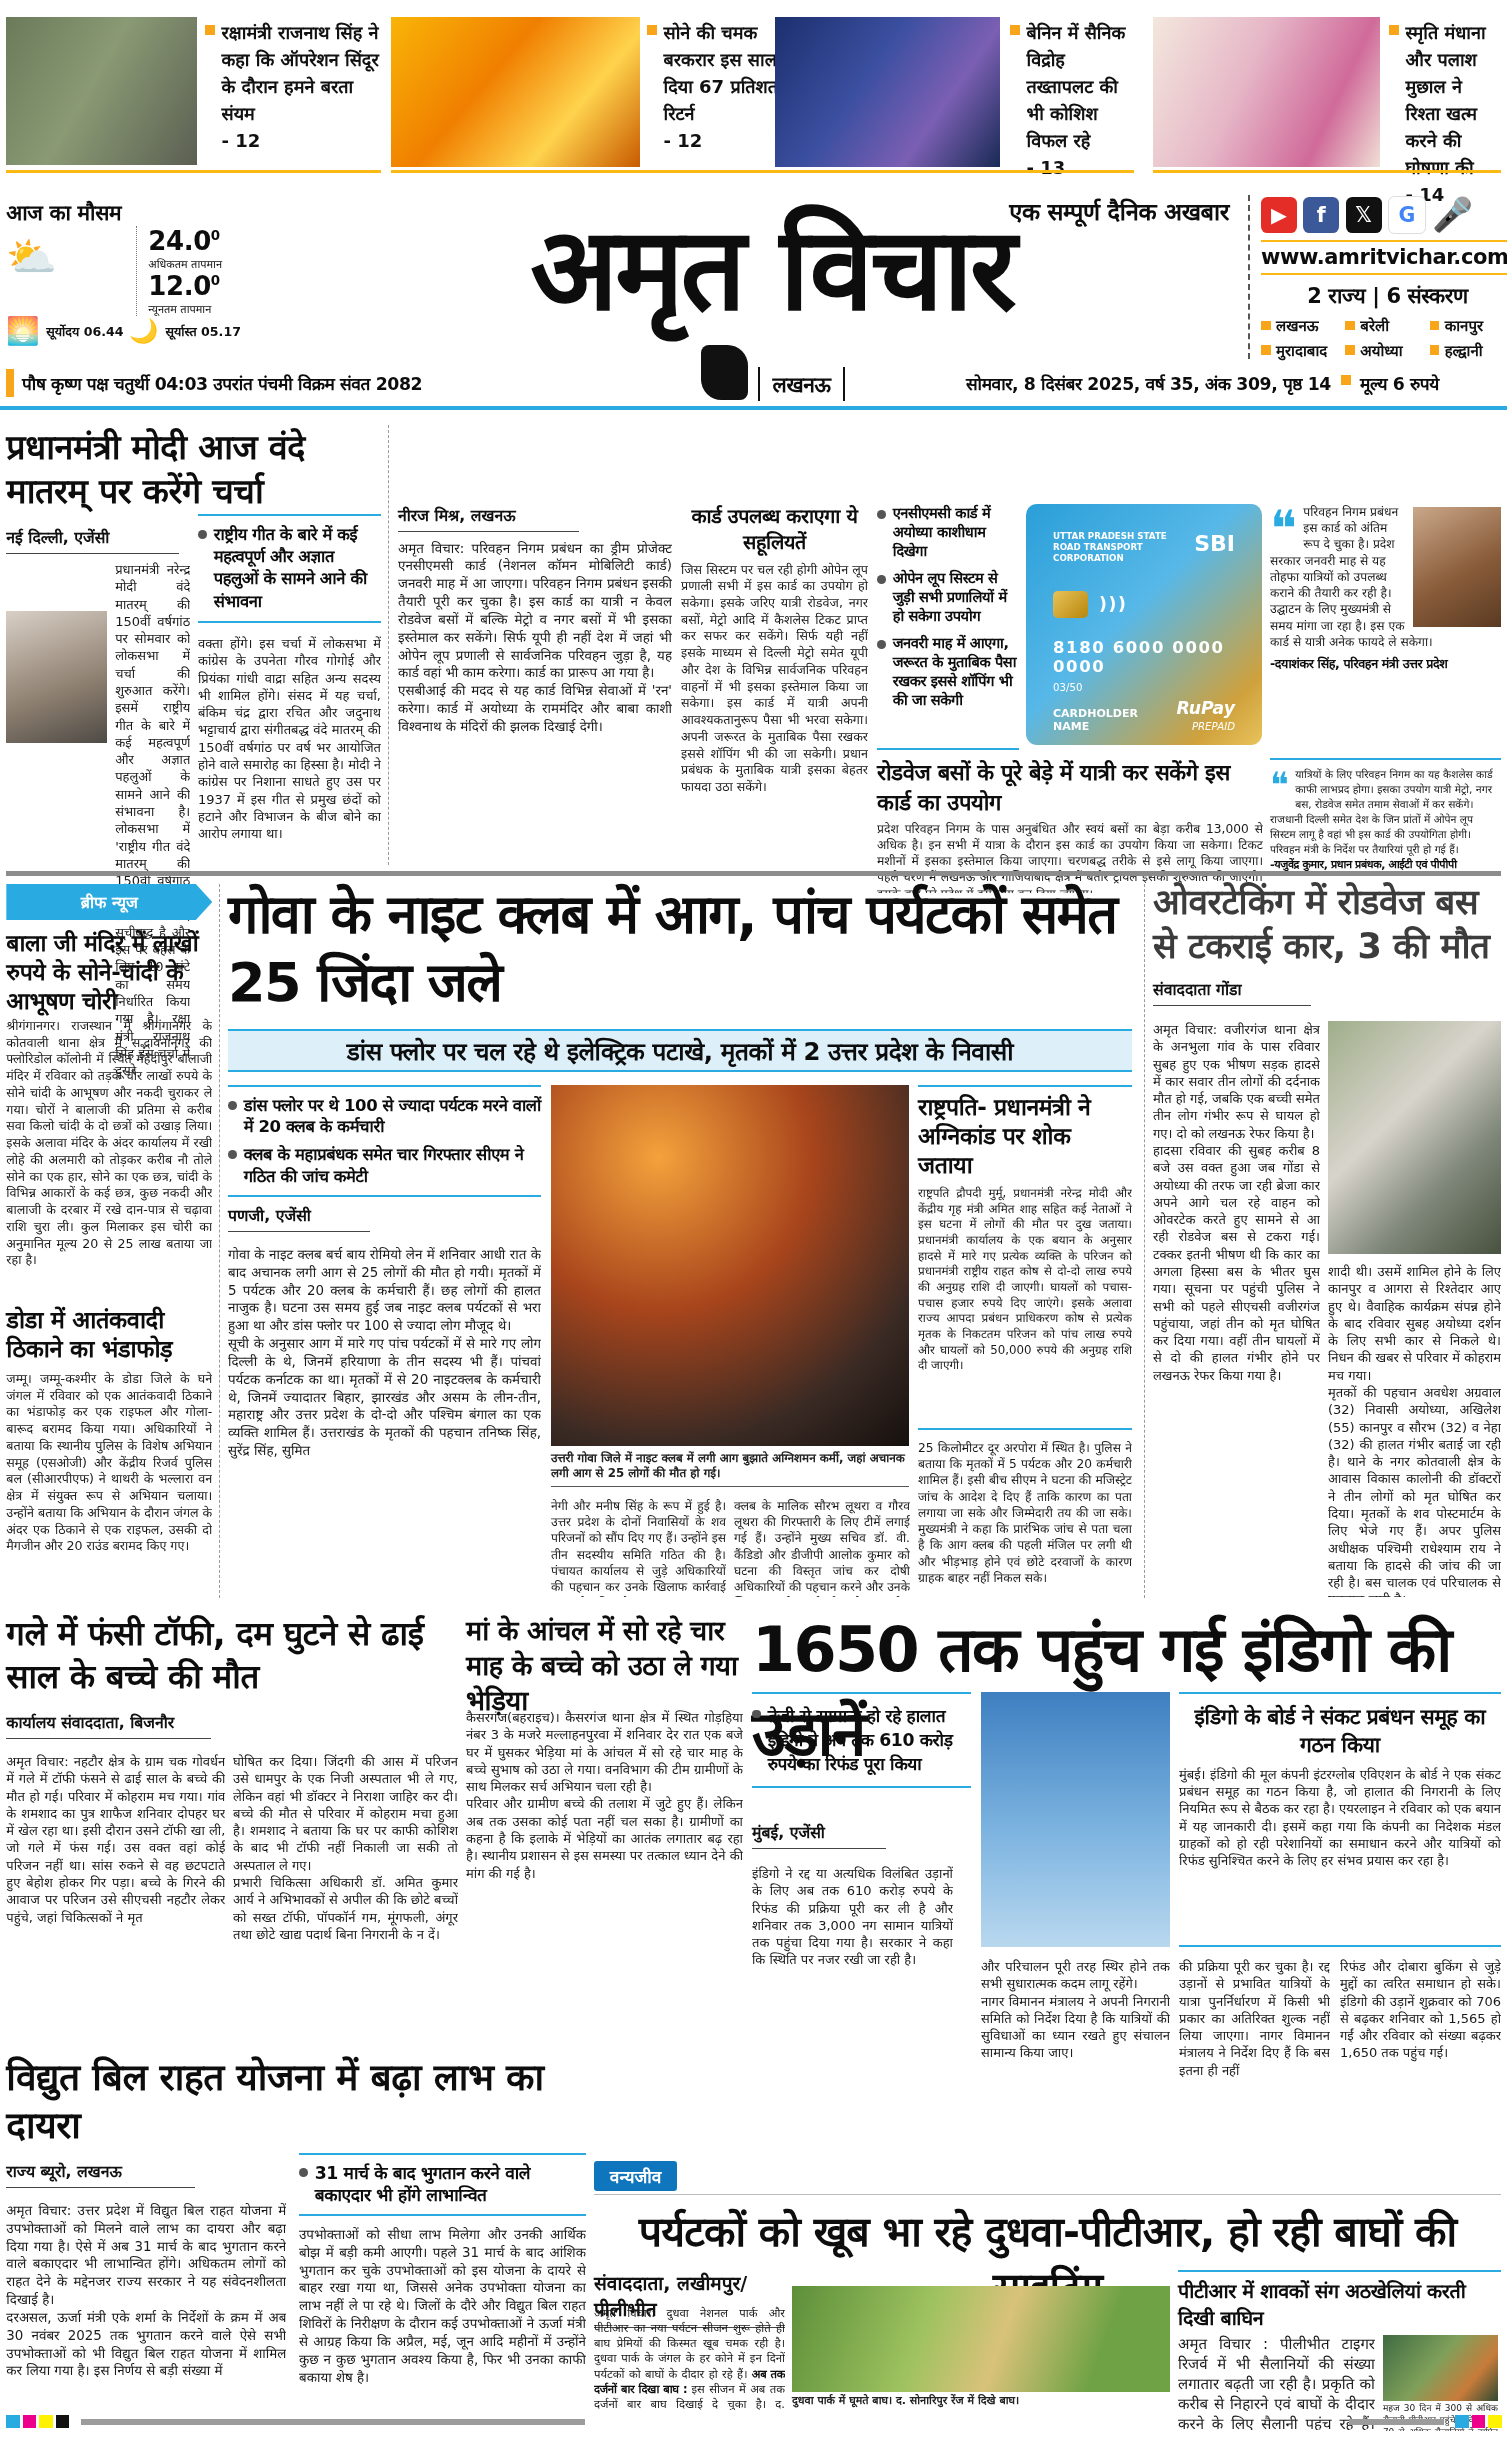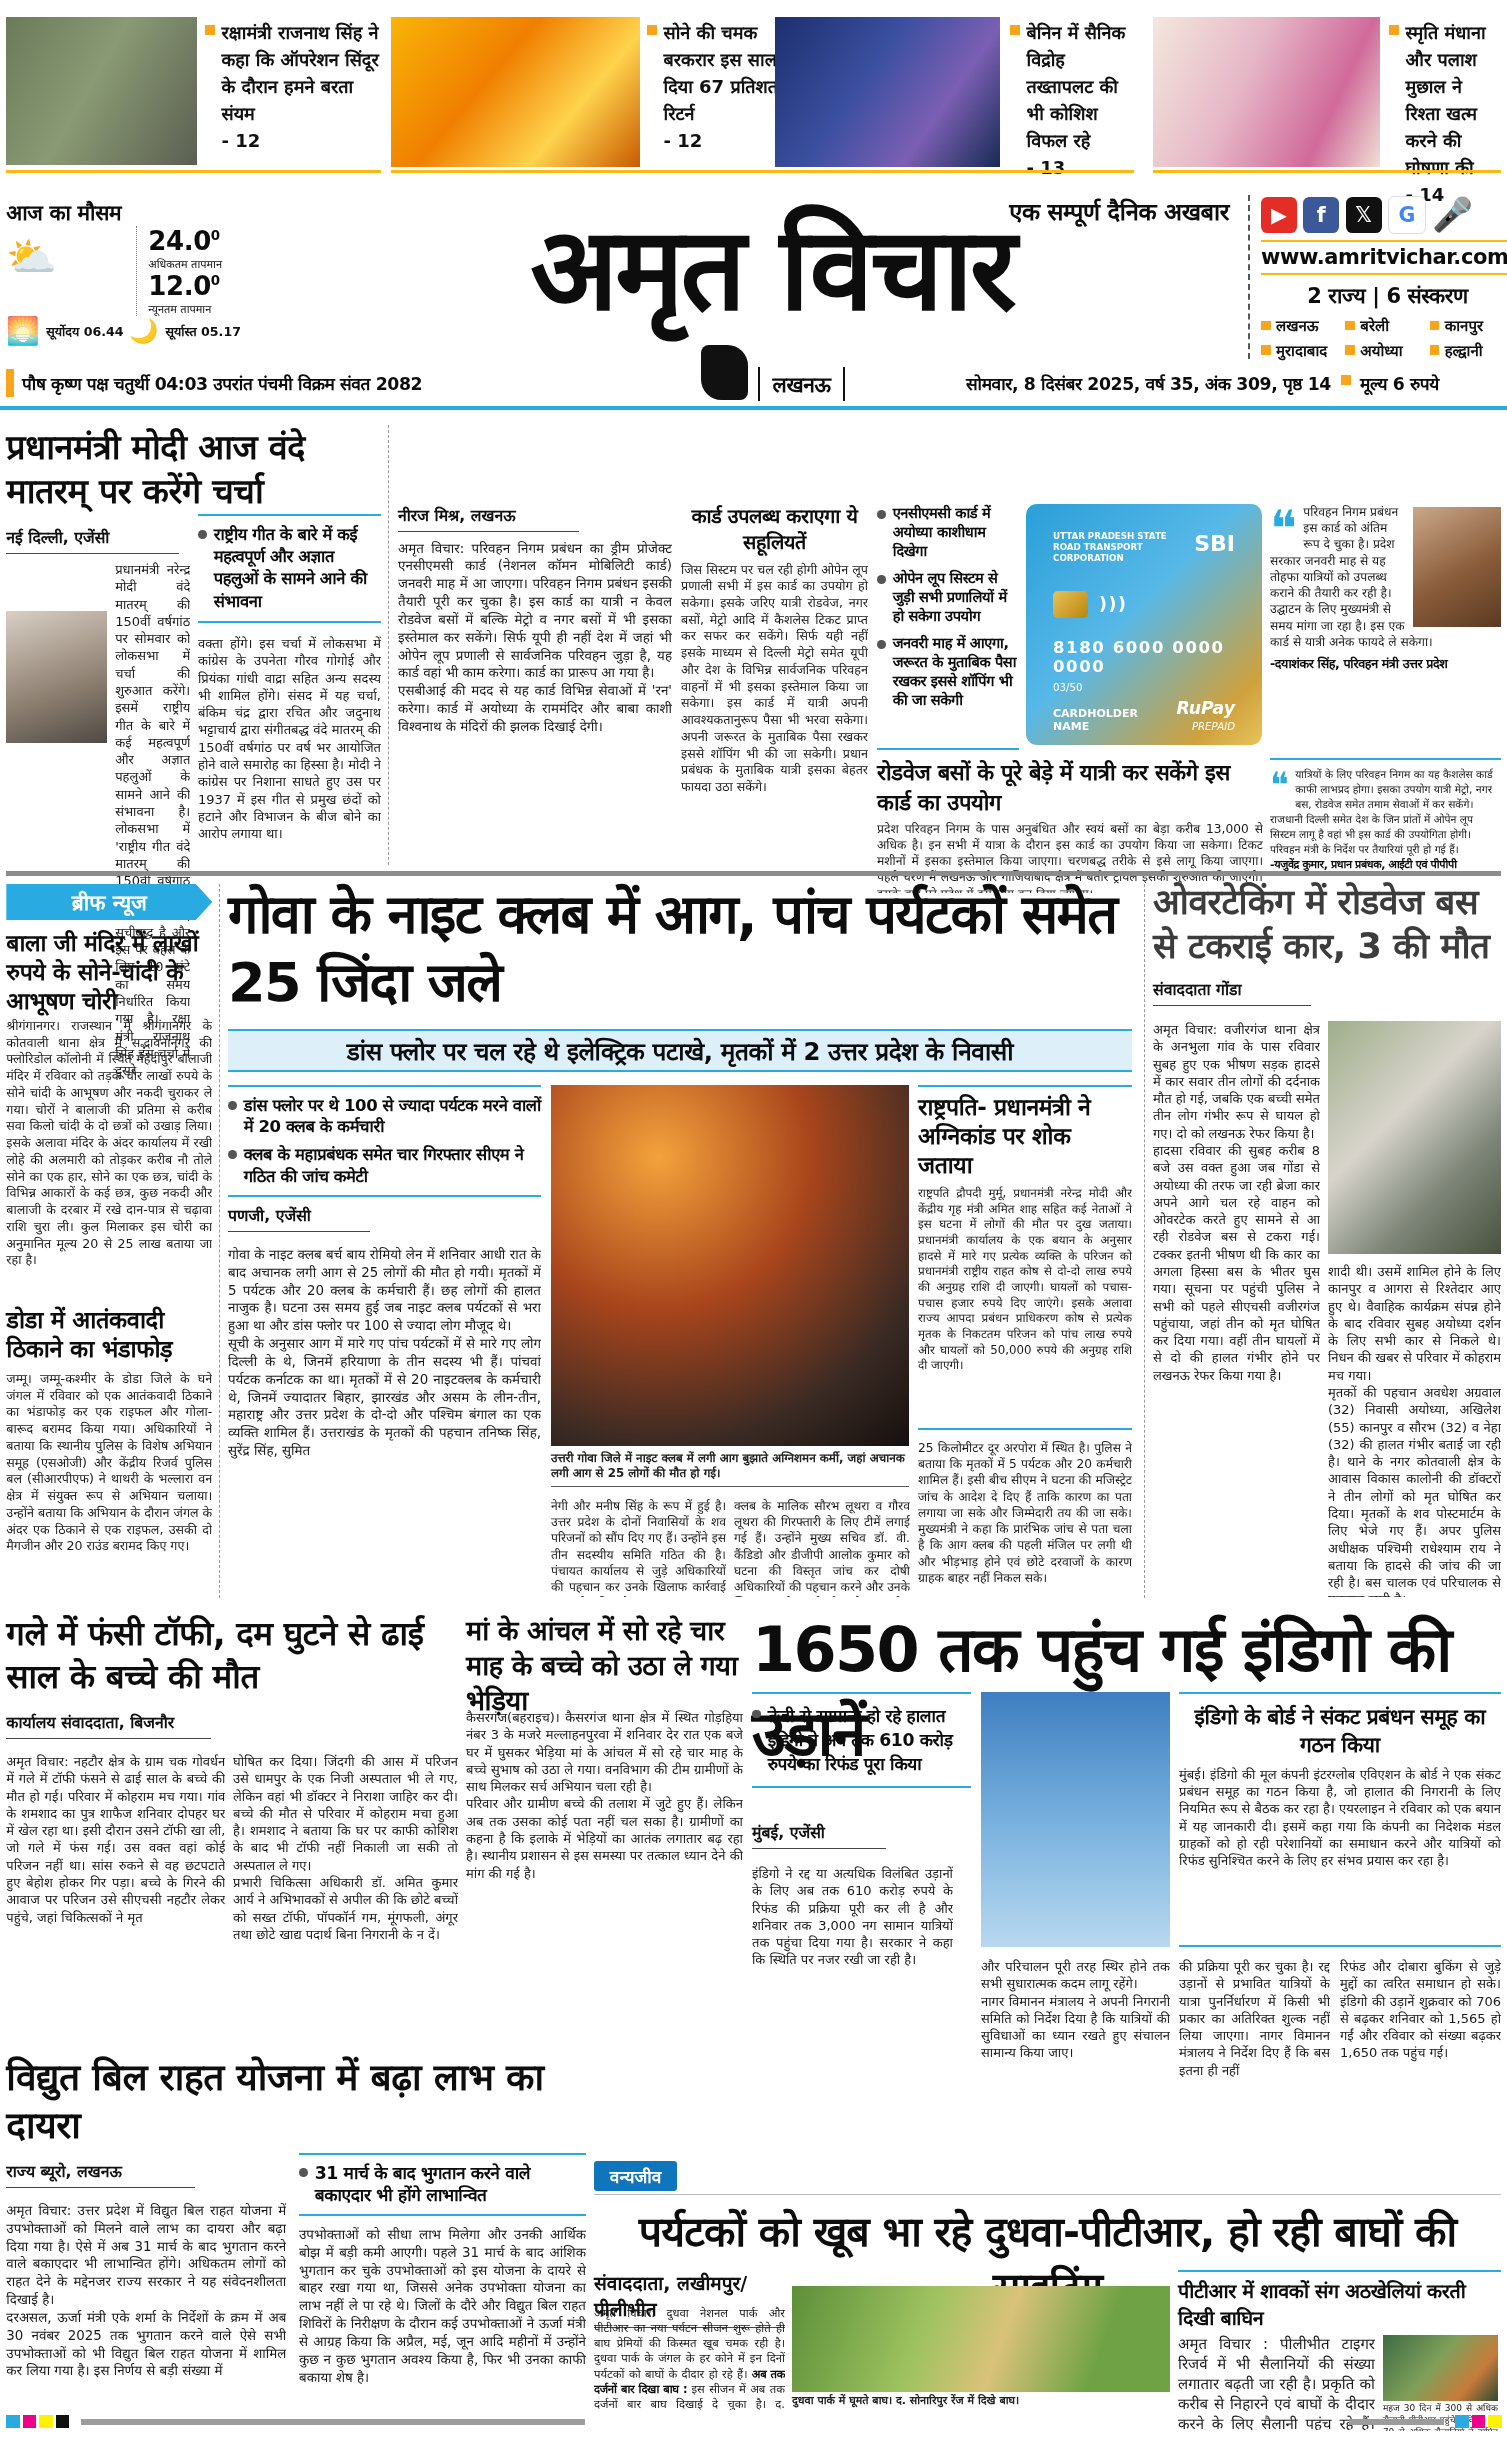--- a/index.html
+++ b/index.html
@@ -199,21 +199,21 @@
 
   <div class="abs" style="left:1270px;top:766px;width:231px;height:99px;">
     <span class="qmark" style="font-size:35px;">❝</span>
     <span class="body" style="font-size:10.6px;">यात्रियों के लिए परिवहन निगम का यह कैशलेस कार्ड काफी लाभप्रद होगा। इसका उपयोग यात्री मेट्रो, नगर बस, रोडवेज समेत तमाम सेवाओं में कर सकेंगे। राजधानी दिल्ली समेत देश के जिन प्रांतों में ओपेन लूप सिस्टम लागू है वहां भी इस कार्ड की उपयोगिता होगी। परिवहन मंत्री के निर्देश पर तैयारियां पूरी हो गई हैं।</span>
     <div class="hl" style="font-size:11px;">-यजुवेंद्र कुमार, प्रधान प्रबंधक, आईटी एवं पीपीपी</div>
   </div>
 
   <div class="abs" style="left:6.3px;top:871px;width:1495px;height:4.7px;background:#8c8c8c;"></div>
 
   <div class="abs" style="left:6.3px;top:884px;width:206px;height:36px;background:#29abe2;clip-path:polygon(0 0,92% 0,100% 50%,92% 100%,0 100%);display:flex;align-items:center;justify-content:center;">
-    <span style="color:#fff;font-weight:bold;font-size:21px;">ब्रीफ न्यूज</span>
+    <span style="color:#fff;font-weight:bold;font-size:16px;">ब्रीफ न्यूज</span>
   </div>
   <div class="abs hl" style="left:6.3px;top:929px;width:206px;font-size:23px;line-height:1.25;">बाला जी मंदिर में लाखों रुपये के सोने-चांदी के आभूषण चोरी</div>
   <div class="abs body" style="left:6.3px;top:1018px;width:206px;height:282px;font-size:12.6px;">श्रीगंगानगर। राजस्थान में श्रीगंगानगर के कोतवाली थाना क्षेत्र में सद्भावनानगर की फ्लोरिडोल कॉलोनी में स्थित मेहंदीपुर बालाजी मंदिर में रविवार को तड़के चोर लाखों रुपये के सोने चांदी के आभूषण और नकदी चुराकर ले गया। चोरों ने बालाजी की प्रतिमा से करीब सवा किलो चांदी के दो छत्रों को उखाड़ लिया। इसके अलावा मंदिर के अंदर कार्यालय में रखी लोहे की अलमारी को तोड़कर करीब नौ तोले सोने का एक हार, सोने का एक छत्र, चांदी के विभिन्न आकारों के कई छत्र, कुछ नकदी और बालाजी के दरबार में रखे दान-पात्र से चढ़ावा राशि चुरा ली। कुल मिलाकर इस चोरी का अनुमानित मूल्य 20 से 25 लाख बताया जा रहा है।</div>
   <div class="abs hl" style="left:6.3px;top:1306px;width:206px;font-size:23.6px;line-height:1.25;">डोडा में आतंकवादी ठिकाने का भंडाफोड़</div>
   <div class="abs body" style="left:6.3px;top:1371px;width:206px;height:227px;font-size:12.6px;">जम्मू। जम्मू-कश्मीर के डोडा जिले के घने जंगल में रविवार को एक आतंकवादी ठिकाने का भंडाफोड़ कर एक राइफल और गोला-बारूद बरामद किया गया। अधिकारियों ने बताया कि स्थानीय पुलिस के विशेष अभियान समूह (एसओजी) और केंद्रीय रिजर्व पुलिस बल (सीआरपीएफ) ने थाथरी के भल्लारा वन क्षेत्र में संयुक्त रूप से अभियान चलाया। उन्होंने बताया कि अभियान के दौरान जंगल के अंदर एक ठिकाने से एक राइफल, उसकी दो मैगजीन और 20 राउंड बरामद किए गए।</div>
   <div class="abs vdash" style="left:219px;top:884px;height:714px;"></div>
 
   <div class="abs hl" style="left:228px;top:881px;width:906px;font-size:54px;line-height:1.25;letter-spacing:-1.6px;">गोवा के नाइट क्लब में आग, पांच पर्यटकों समेत 25 जिंदा जले</div>
   <div class="abs" style="left:228px;top:1029px;width:904px;height:39px;background:#ddf0fa;border-top:2.4px solid #29abe2;border-bottom:2.4px solid #29abe2;display:flex;align-items:center;justify-content:center;">
     <span class="hl" style="font-size:24.4px;">डांस फ्लोर पर चल रहे थे इलेक्ट्रिक पटाखे, मृतकों में 2 उत्तर प्रदेश के निवासी</span>

